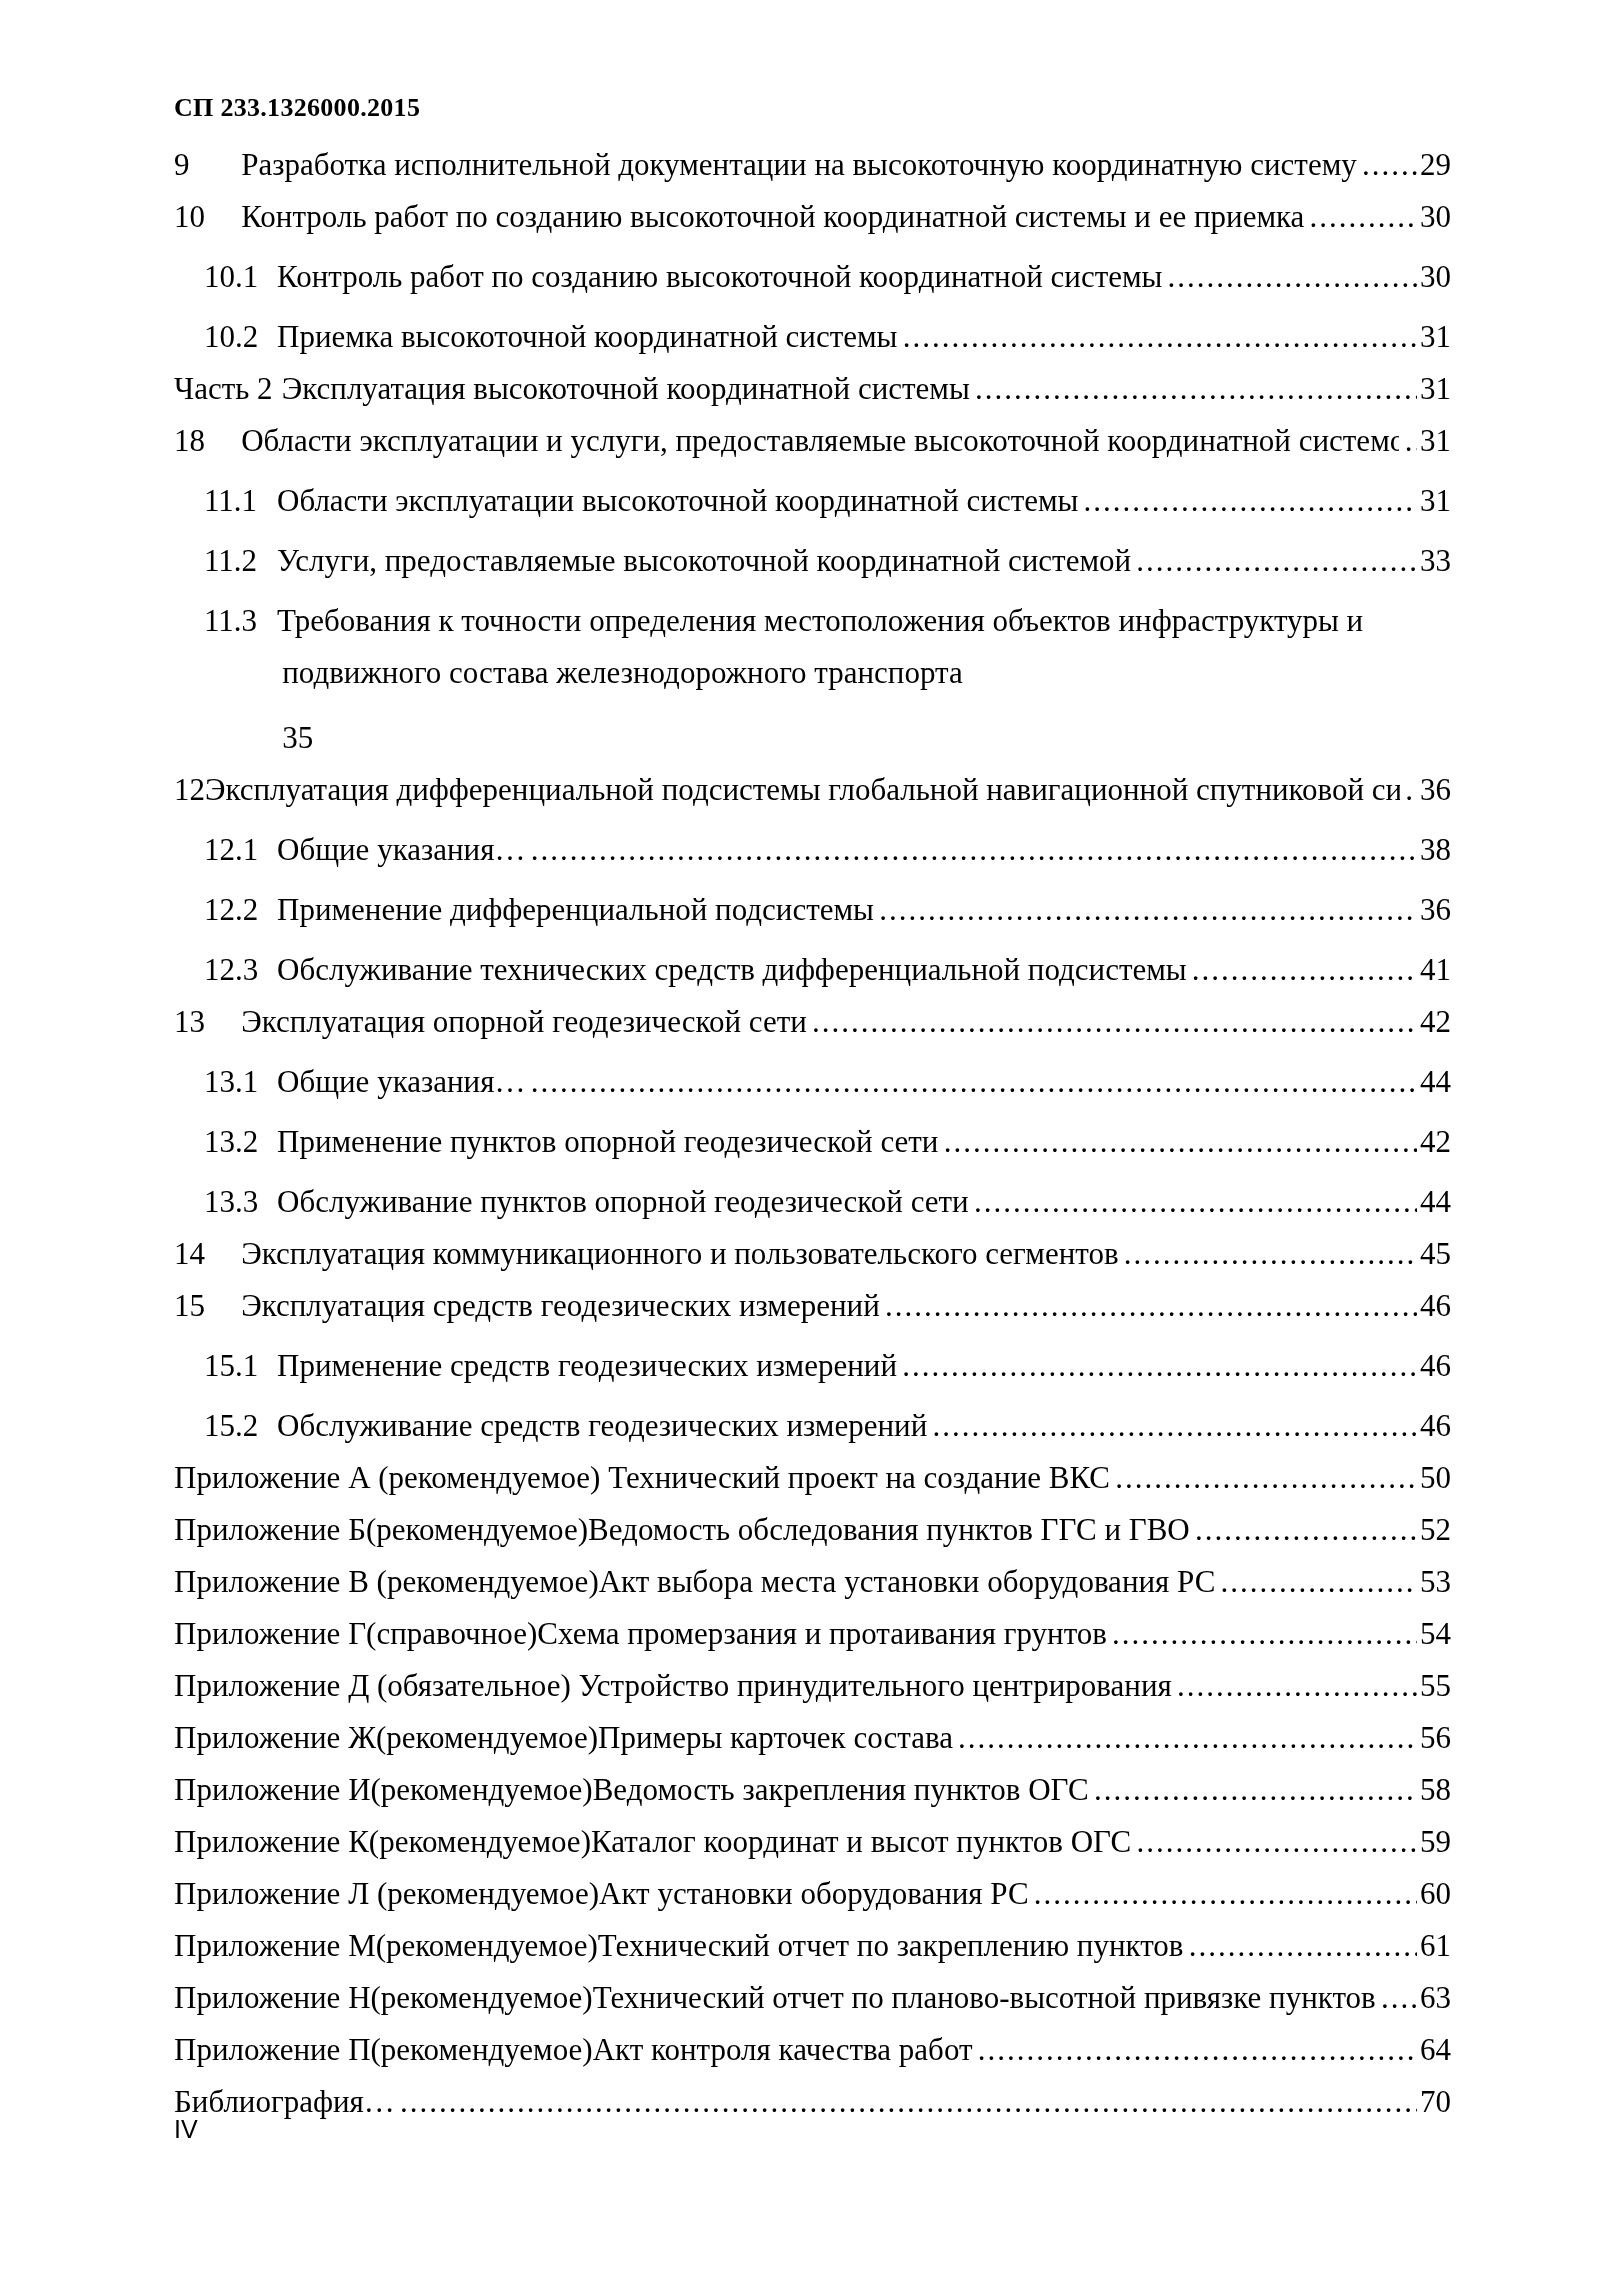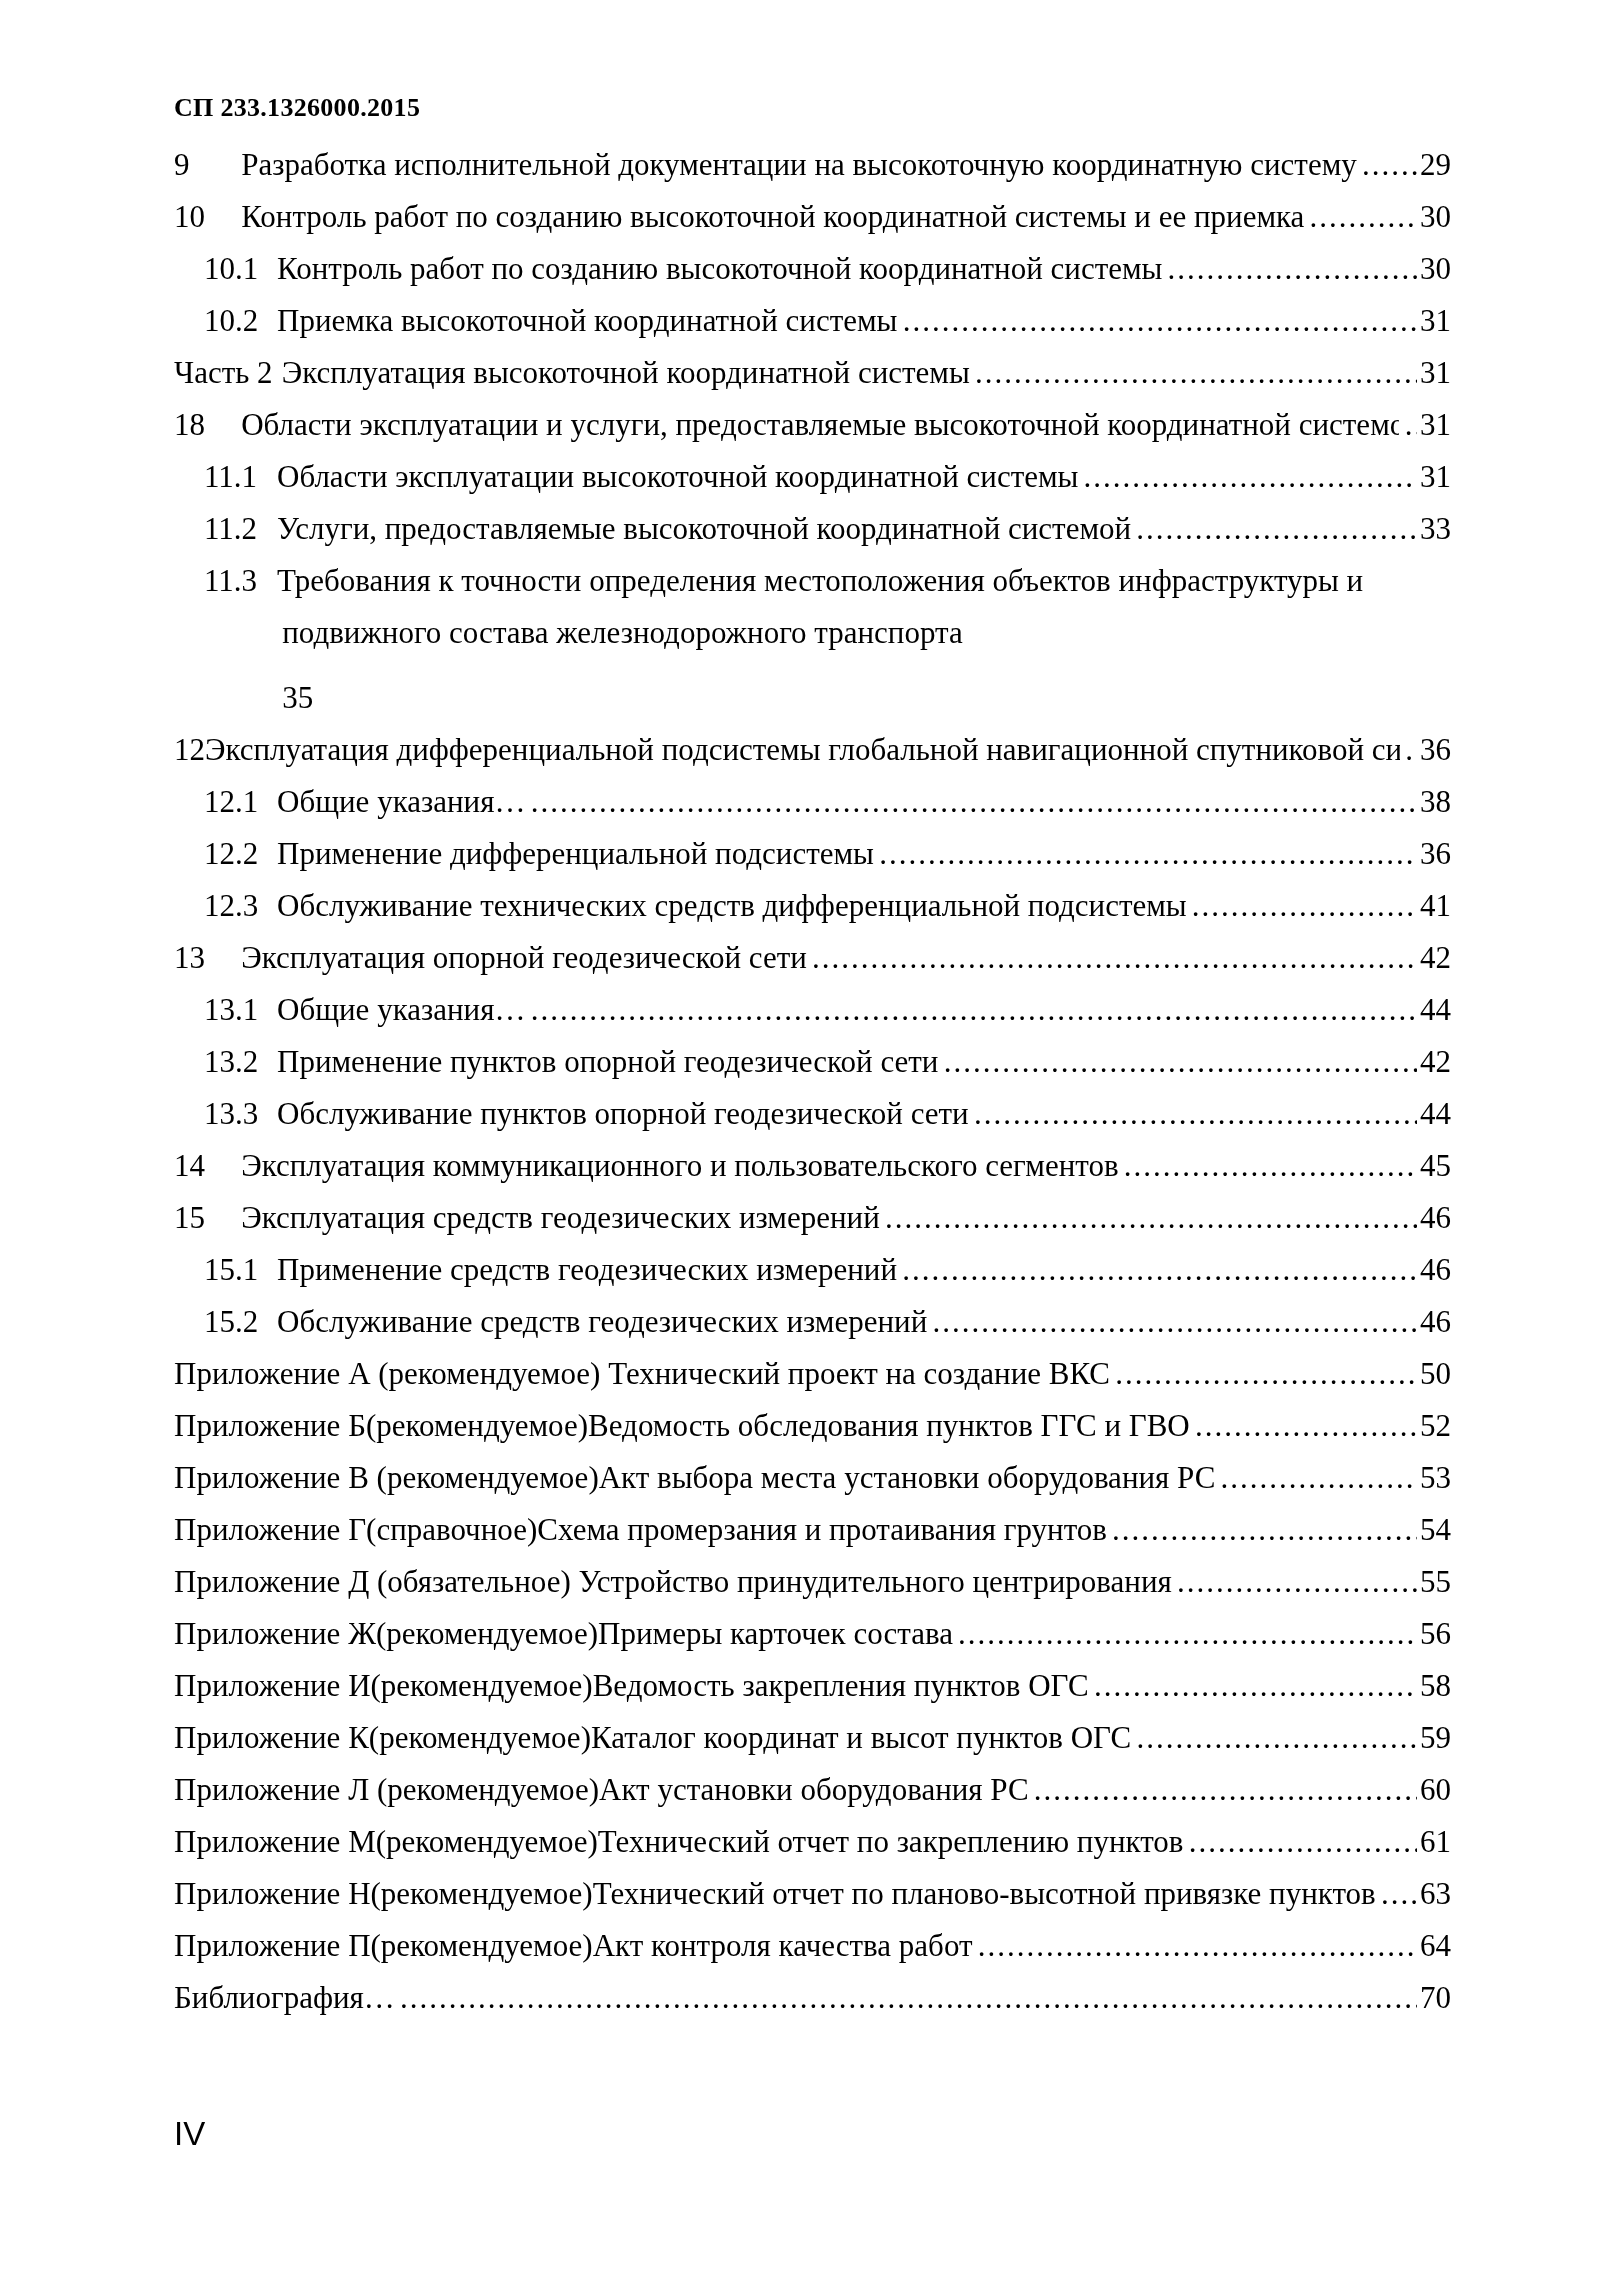--- a/index.html
+++ b/index.html
@@ -33,21 +33,21 @@
     font-size: 31px;
     white-space: nowrap;
   }
   .toc-line .num {
     flex: 0 0 auto;
     min-width: 58px;
     padding-right: 9.2px;
     box-sizing: content-box;
   }
   .toc-line.lvl1 { padding-left: 30px; }
-  .toc-line.lvl1 .num { min-width: 73px; padding-right: 0; }
+  .toc-line.lvl1 .num { min-width: 73px; padding-right: 0; margin-top: 8px; }
   .toc-line.cont { padding-left: 103px; flex-direction: column; }
   .toc-line .title {
     flex: 0 1 auto;
     overflow: hidden;
   }
   .toc-line .leader {
     flex: 1 1 13px;
     min-width: 0;
     overflow: hidden;
     margin-left: 5.2px;
@@ -59,21 +59,21 @@
   }
   .toc-line .pagenum {
     flex: 0 0 auto;
     text-align: right;
   }
   .doc-footer {
     position: absolute;
     top: 2115px;
     left: 174px;
     font-family: "Liberation Sans", sans-serif;
-    font-size: 33px;
+    font-size: 25px;
   }
 </style>
 </head>
 <body>
 
 <div class="page">
   <div class="doc-header">СП 233.1326000.2015</div>
   <div class="toc">
       <div class="toc-line lvl0">
     <span class="num">9</span>

